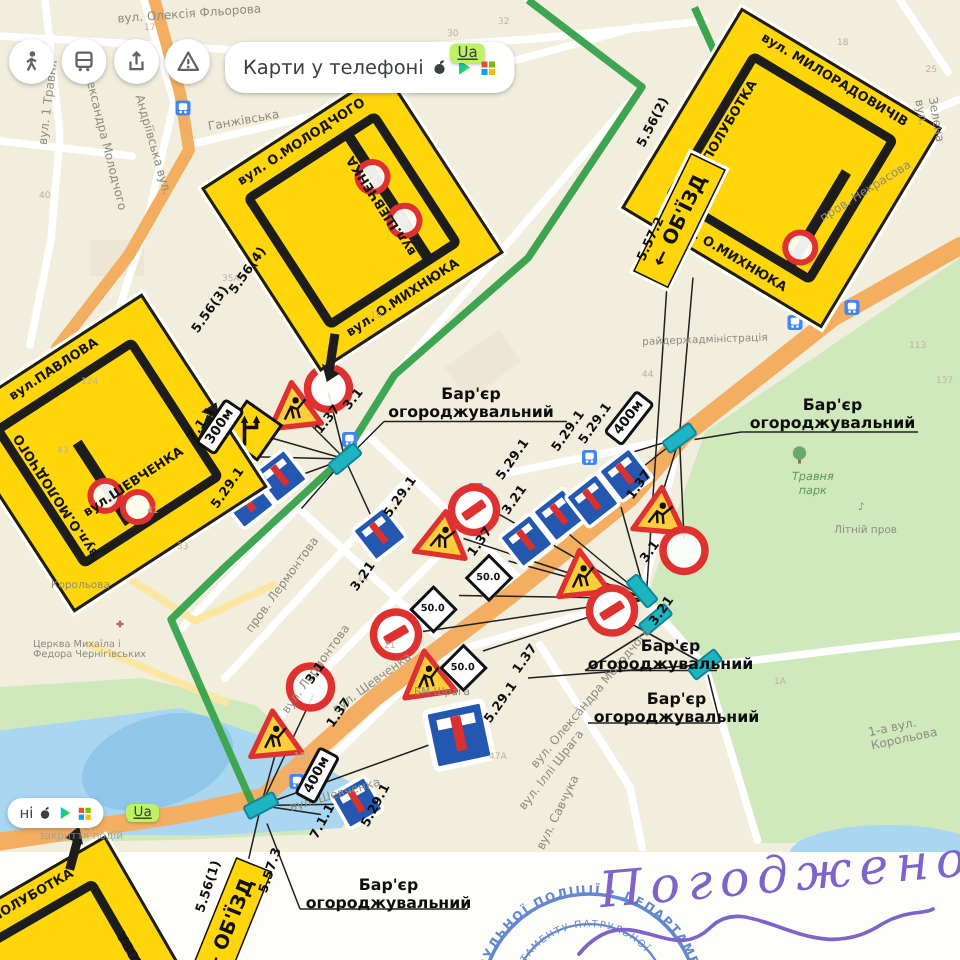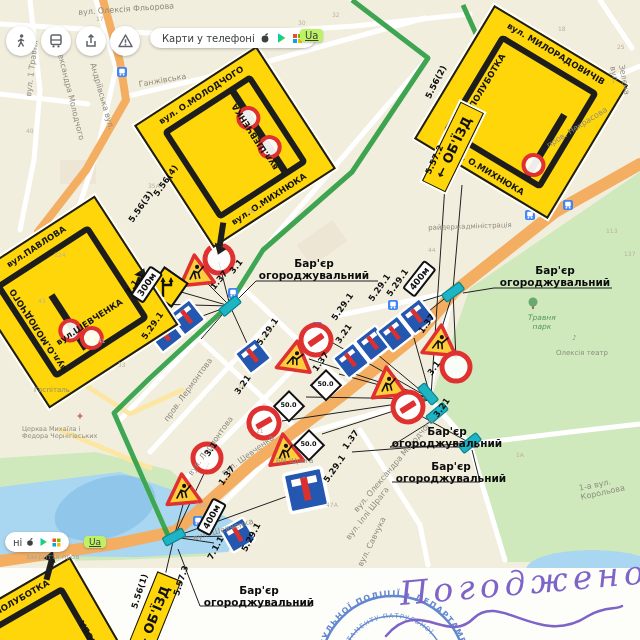--- a/index.html
+++ b/index.html
@@ -18,22 +18,22 @@
   .barrier{font-size:10.5px;font-weight:700;color:#0d0d0d;text-align:center;width:118px}
   .plate{font-size:9px;font-weight:700;color:#111;background:#fff;border:2px solid #111;border-radius:3px;
          padding:0 3px;line-height:12px}
   .plate-d{width:19px;height:19px;background:#fff;border:2px solid #111;transform:rotate(45deg);
            display:flex;align-items:center;justify-content:center}
   .plate-d span{transform:rotate(-45deg);font-size:6.5px;font-weight:700;color:#111}
   .faint{font-size:7px;color:#8fa0aa;opacity:.8}
   
   .tb-btn{position:absolute;width:30px;height:30px;border-radius:50%;background:#fff;
           box-shadow:0 1px 3px rgba(60,64,67,.35);display:flex;align-items:center;justify-content:center}
-  .pill{position:absolute;height:20px;background:#fff;border-radius:13px;box-shadow:0 1px 3px rgba(60,64,67,.35);
-        display:flex;align-items:center;gap:5px;padding:0 12px;font-size:10px;color:#3c4043;white-space:nowrap}
+  .pill{position:absolute;height:34px;background:#fff;border-radius:13px;box-shadow:0 1px 3px rgba(60,64,67,.35);
+        display:flex;align-items:center;gap:5px;padding:0 12px;font-size:13px;color:#3c4043;white-space:nowrap}
   .uabtn{position:absolute;background:#bef264;border-radius:4px;box-shadow:0 1px 2px rgba(60,64,67,.3);
          font-size:10px;color:#3c4043;text-decoration:underline;padding:1px 5px}
   .pill.mini{height:20px;font-size:10px;padding:0 8px;gap:4px}
   
   .dsq{position:absolute;background:#ffd60a;border:2.5px solid #1d1d1b;box-shadow:0 0 0 2px #fff}
   .route{position:absolute;border:6.5px solid #1d1d1b;border-radius:5px}
   .iline{position:absolute;background:#1d1d1b;width:6.5px}
   .rc{position:absolute;width:16px;height:16px;border:4px solid #e03131;background:rgba(255,255,255,.92);
       border-radius:50%}
   .st{position:absolute;font-weight:700;font-size:8.6px;color:#151515;white-space:nowrap;transform-origin:0 0}
@@ -319,27 +319,27 @@
       <div class="lb street" style="left: 626px; top: 64px; transform: rotate(80deg);">Зелена вул.</div>
       <div class="lb poi" style="left: 428px; top: 224px; transform: rotate(-2deg);">райдержадміністрація</div>
       <div class="lb street" style="left: 162px; top: 418px; transform: rotate(-54deg);">пров. Лермонтова</div>
       <div class="lb street" style="left: 186px; top: 472px; transform: rotate(-54deg);">вул. Лермонтова</div>
       <div class="lb street" style="left: 192px; top: 534px; transform: rotate(-16deg);">вул. Шевченка</div>
       <div class="lb street" style="left: 220px; top: 470px; transform: rotate(-36deg);">вул. Шевченка</div>
       <div class="lb street" style="left: 352px; top: 508px; transform: rotate(-50deg);">вул. Олександра Молодчого</div>
       <div class="lb street" style="left: 344px; top: 536px; transform: rotate(-52deg);">вул. Іллі Шрага</div>
       <div class="lb street" style="left: 356px; top: 564px; transform: rotate(-64deg);">вул. Савчука</div>
       <div class="lb street" style="left: 578px; top: 484px; transform: rotate(-12deg);">1-а вул. Корольова</div>
-      <div class="lb poi" style="left: 34px; top: 386px;">Госпіталь</div>
+      <div class="lb poi" style="left: 34px; top: 386px;">Корольова</div>
       <div class="lb poi2" style="left: 22px; top: 426px;">Церква Михаїла і
 Федора Чернігівських</div>
       <div class="lb park" style="left: 528px; top: 314px;">Травня
 парк</div>
       <div class="lb poi" style="left: 572px; top: 334px;">♪</div>
-      <div class="lb poi" style="left: 556px; top: 349px;">Олексія театр</div>
+      <div class="lb poi" style="left: 556px; top: 349px;">Літній пров</div>
       <div class="lb poi" style="left: 276px; top: 457px;">БМ Шрага</div>
       <div class="lb num" style="left: 96px; top: 16px;">17</div>
       <div class="lb num" style="left: 298px; top: 20px;">30</div>
       <div class="lb num" style="left: 332px; top: 12px;">32</div>
       <div class="lb num" style="left: 558px; top: 26px;">18</div>
       <div class="lb num" style="left: 617px; top: 44px;">25</div>
       <div class="lb num" style="left: 26px; top: 128px;">40</div>
       <div class="lb num" style="left: 148px; top: 183px;">35А</div>
       <div class="lb num" style="left: 247px; top: 208px;">16</div>
       <div class="lb num" style="left: 428px; top: 247px;">44</div>
@@ -390,21 +390,21 @@
       <div class="lb barrier" style="left: 255px; top: 257px;">Бар'єр
 огороджувальний</div>
       <div class="lb barrier" style="left: 496px; top: 264px;">Бар'єр
 огороджувальний</div>
       <div class="lb barrier" style="left: 388px; top: 425px;">Бар'єр
 огороджувальний</div>
       <div class="lb barrier" style="left: 392px; top: 460px;">Бар'єр
 огороджувальний</div>
       <div class="lb barrier" style="left: 200px; top: 584px;">Бар'єр
 огороджувальний</div>
-      <div class="lb faint" style="left: 26px; top: 553px;">закриття пров</div>
+      <div class="lb faint" style="left: 26px; top: 553px;">закриття подій</div>
     </div>
 
   <div class="tb-btn" style="left:6px;top:26px">
     <svg width="16" height="16">
       <circle cx="8.6" cy="3" r="1.8" fill="#5f6368"></circle>
       <path d="M8,5.5 L8,9 L5.5,14 M8,9 L10.5,13.5 M8,6.3 L5,8.3 M8,6.3 L11,7.8" stroke="#5f6368" stroke-width="1.5" fill="none"></path>
       </svg>
   </div>
   <div class="tb-btn" style="left:41px;top:26px">
     <svg width="16" height="16">

